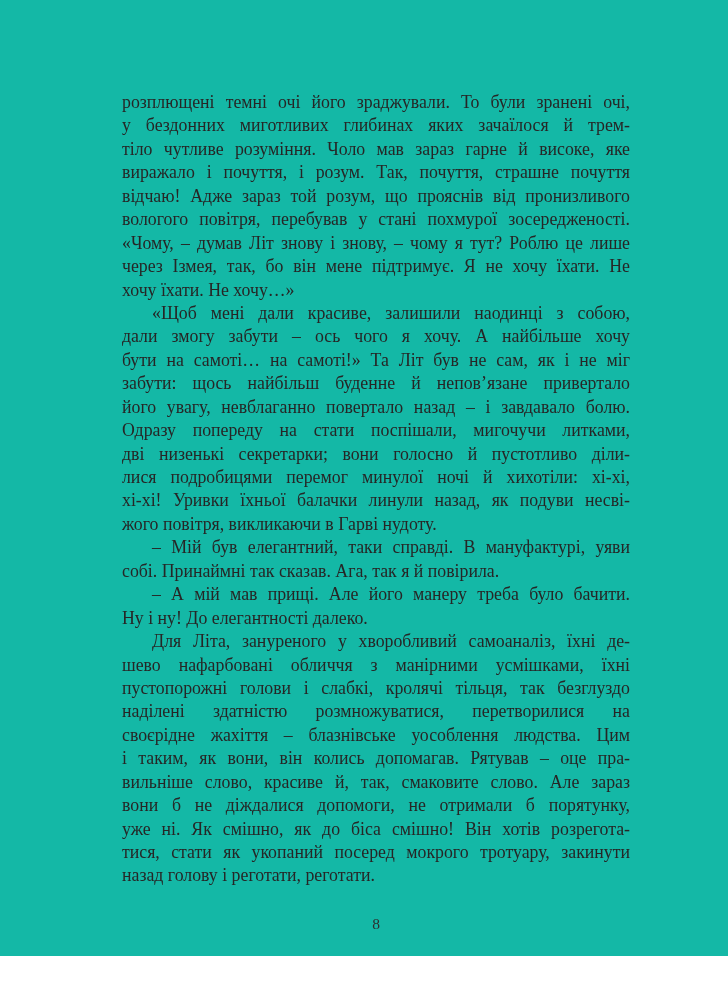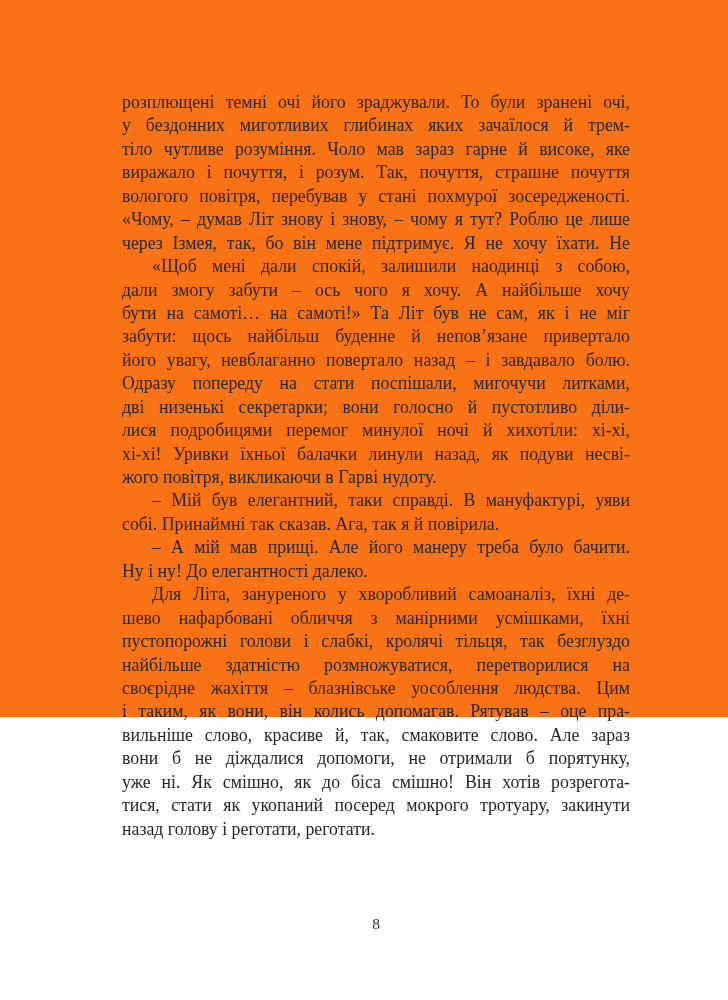--- a/index.html
+++ b/index.html
@@ -11,22 +11,22 @@
     height: 1000px;
     background: #ffffff;
     position: relative;
     overflow: hidden;
     font-family: "Liberation Serif", "DejaVu Serif", serif;
   }
   .page {
     position: absolute;
     left: 0; top: 0;
     width: 728px;
-    height: 717px;
-    background: #f97316;
+    height: 956px;
+    background: #14b8a6;
   }
   .text-block {
     position: absolute;
     left: 122px;
     top: 91px;
     width: 508px;
     color: #262626;
     font-size: 17.8px;
   }
   .line {
@@ -55,41 +55,43 @@
 </style>
 </head>
 <body>
 
 <div class="page">
   <div class="text-block" id="text-block">
       <div class="line">розплющені темні очі його зраджували. То були зранені очі,</div>
       <div class="line">у бездонних миготливих глибинах яких зачаїлося й трем-</div>
       <div class="line">тіло чутливе розуміння. Чоло мав зараз гарне й високе, яке</div>
       <div class="line">виражало і почуття, і розум. Так, почуття, страшне почуття</div>
+      <div class="line">відчаю! Адже зараз той розум, що прояснів від пронизливого</div>
       <div class="line">вологого повітря, перебував у стані похмурої зосередженості.</div>
       <div class="line">«Чому, – думав Літ знову і знову, – чому я тут? Роблю це лише</div>
       <div class="line">через Ізмея, так, бо він мене підтримує. Я не хочу їхати. Не</div>
-      <div class="line indent">«Щоб мені дали спокій, залишили наодинці з собою,</div>
+      <div class="line end">хочу їхати. Не хочу…»</div>
+      <div class="line indent">«Щоб мені дали красиве, залишили наодинці з собою,</div>
       <div class="line">дали змогу забути – ось чого я хочу. А найбільше хочу</div>
       <div class="line">бути на самоті… на самоті!» Та Літ був не сам, як і не міг</div>
       <div class="line">забути: щось найбільш буденне й непов’язане привертало</div>
       <div class="line">його увагу, невблаганно повертало назад – і завдавало болю.</div>
       <div class="line">Одразу попереду на стати поспішали, мигочучи литками,</div>
       <div class="line">дві низенькі секретарки; вони голосно й пустотливо діли-</div>
       <div class="line">лися подробицями перемог минулої ночі й хихотіли: хі-хі,</div>
       <div class="line">хі-хі! Уривки їхньої балачки линули назад, як подуви несві-</div>
       <div class="line end">жого повітря, викликаючи в Гарві нудоту.</div>
       <div class="line indent">– Мій був елегантний, таки справді. В мануфактурі, уяви</div>
       <div class="line end">собі. Принаймні так сказав. Ага, так я й повірила.</div>
       <div class="line indent">– А мій мав прищі. Але його манеру треба було бачити.</div>
       <div class="line end">Ну і ну! До елегантності далеко.</div>
       <div class="line indent">Для Літа, зануреного у хворобливий самоаналіз, їхні де-</div>
       <div class="line">шево нафарбовані обличчя з манірними усмішками, їхні</div>
       <div class="line">пустопорожні голови і слабкі, кролячі тільця, так безглуздо</div>
-      <div class="line">найбільше здатністю розмножуватися, перетворилися на</div>
+      <div class="line">наділені здатністю розмножуватися, перетворилися на</div>
       <div class="line">своєрідне жахіття – блазнівське уособлення людства. Цим</div>
       <div class="line">і таким, як вони, він колись допомагав. Рятував – оце пра-</div>
       <div class="line">вильніше слово, красиве й, так, смаковите слово. Але зараз</div>
       <div class="line">вони б не діждалися допомоги, не отримали б порятунку,</div>
       <div class="line">уже ні. Як смішно, як до біса смішно! Він хотів розрегота-</div>
       <div class="line">тися, стати як укопаний посеред мокрого тротуару, закинути</div>
       <div class="line end">назад голову і реготати, реготати.</div>
     </div>
   <div class="page-number">8</div>
 </div>

